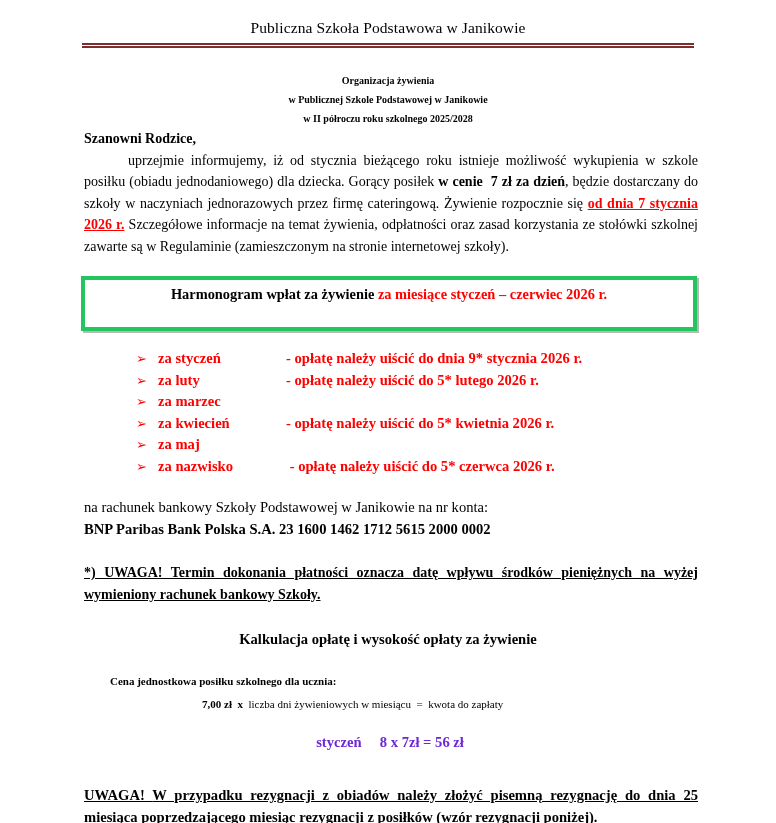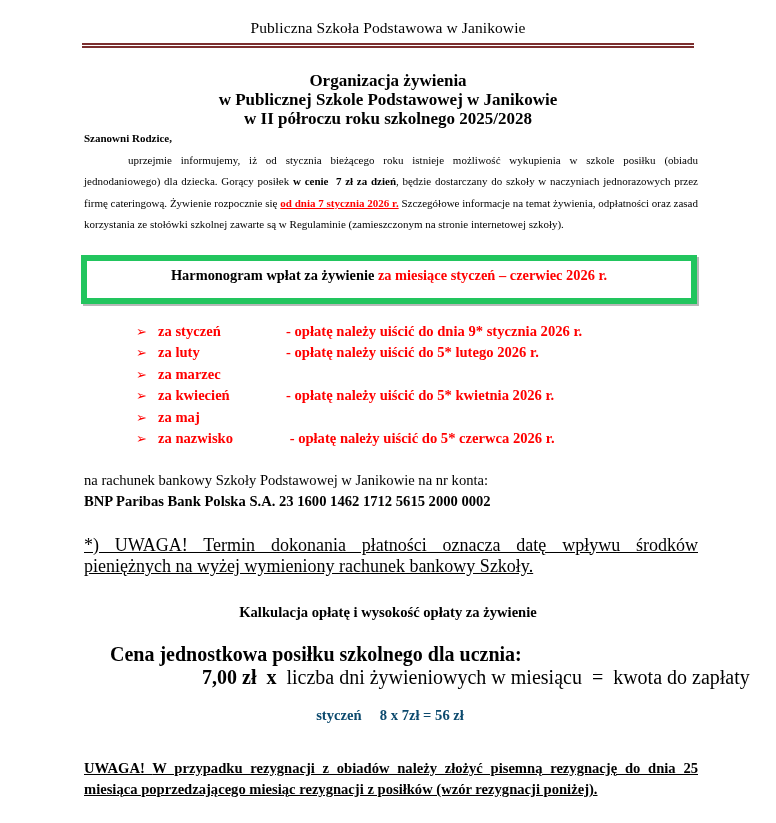--- a/index.html
+++ b/index.html
@@ -36,54 +36,54 @@
     border-top: 2px solid #7b2e2e;
     border-bottom: 2px solid #7b2e2e;
     background: #ffffff;
     box-sizing: border-box;
   }
 
   
   .title-block {
     text-align: center;
     font-weight: bold;
-    font-size: 17px;
+    font-size: 10px;
     line-height: 19px;
     margin-top: 23px;
   }
 
   
   .intro {
     margin: 0 78px 0 84px;
-    font-size: 11px;
+    font-size: 14px;
     line-height: 21.5px;
     text-align: justify;
   }
   .intro-salutation {
     font-weight: bold;
     display: block;
   }
   .intro-body { text-indent: 44px; display: block; }
   .red { color: #ff0000; }
   .red-b { color: #000000; font-weight: bold; }
   .red-bu { color: #ff0000; font-weight: bold; text-decoration: underline; }
   .b { font-weight: bold; }
   .u { text-decoration: underline; }
 
   
   .schedule-box {
     position: relative;
     margin: 19px 79px 0 81px;
-    border: 6px solid #22c55e;
+    border: 4px solid #22c55e;
     box-shadow: 2px 2px 0 0 #b8b8b8;
     background: #ffffff;
     text-align: center;
     font-size: 14.4px;
     font-weight: bold;
-    padding: 6px 4px 14px 4px;
+    padding: 6px 4px 24px 4px;
     box-sizing: border-box;
   }
 
   
   .month-list {
     margin: 17px 0 0 0;
     padding: 0;
     list-style: none;
     color: #ff0000;
     font-weight: bold;
@@ -121,49 +121,49 @@
   .title-note {
     margin: 22px 78px 0 84px;
     font-size: 14.6px;
     font-weight: bold;
     text-decoration: underline;
     line-height: 21.5px;
   }
 
   .warn-note {
     margin: 22px 78px 0 84px;
-    font-size: 18px;
-    font-weight: normal;
+    font-size: 14px;
+    font-weight: bold;
     text-decoration: underline;
     line-height: 21.5px;
     text-align: justify;
     text-align-last: left;
   }
 
   .calc-heading {
     margin-top: 26px;
     text-align: center;
     font-size: 14.6px;
     font-weight: bold;
   }
 
   .calc-block {
     margin: 22px 78px 0 110px;
-    font-size: 20px;
+    font-size: 11px;
     line-height: 23px;
   }
   .calc-unit-label { font-weight: bold; }
   .calc-formula {
     padding-left: 92px;
     white-space: pre;
   }
   .calc-example {
     margin-top: 18px;
     text-align: center;
-    color: #0c4a6e;
+    color: #6d28d9;
     font-weight: bold;
     font-size: 14.6px;
     white-space: pre;
     padding-left: 4px;
   }
 
   .bottom-warn {
     margin: 34px 78px 0 84px;
     font-size: 14.6px;
     font-weight: bold;

